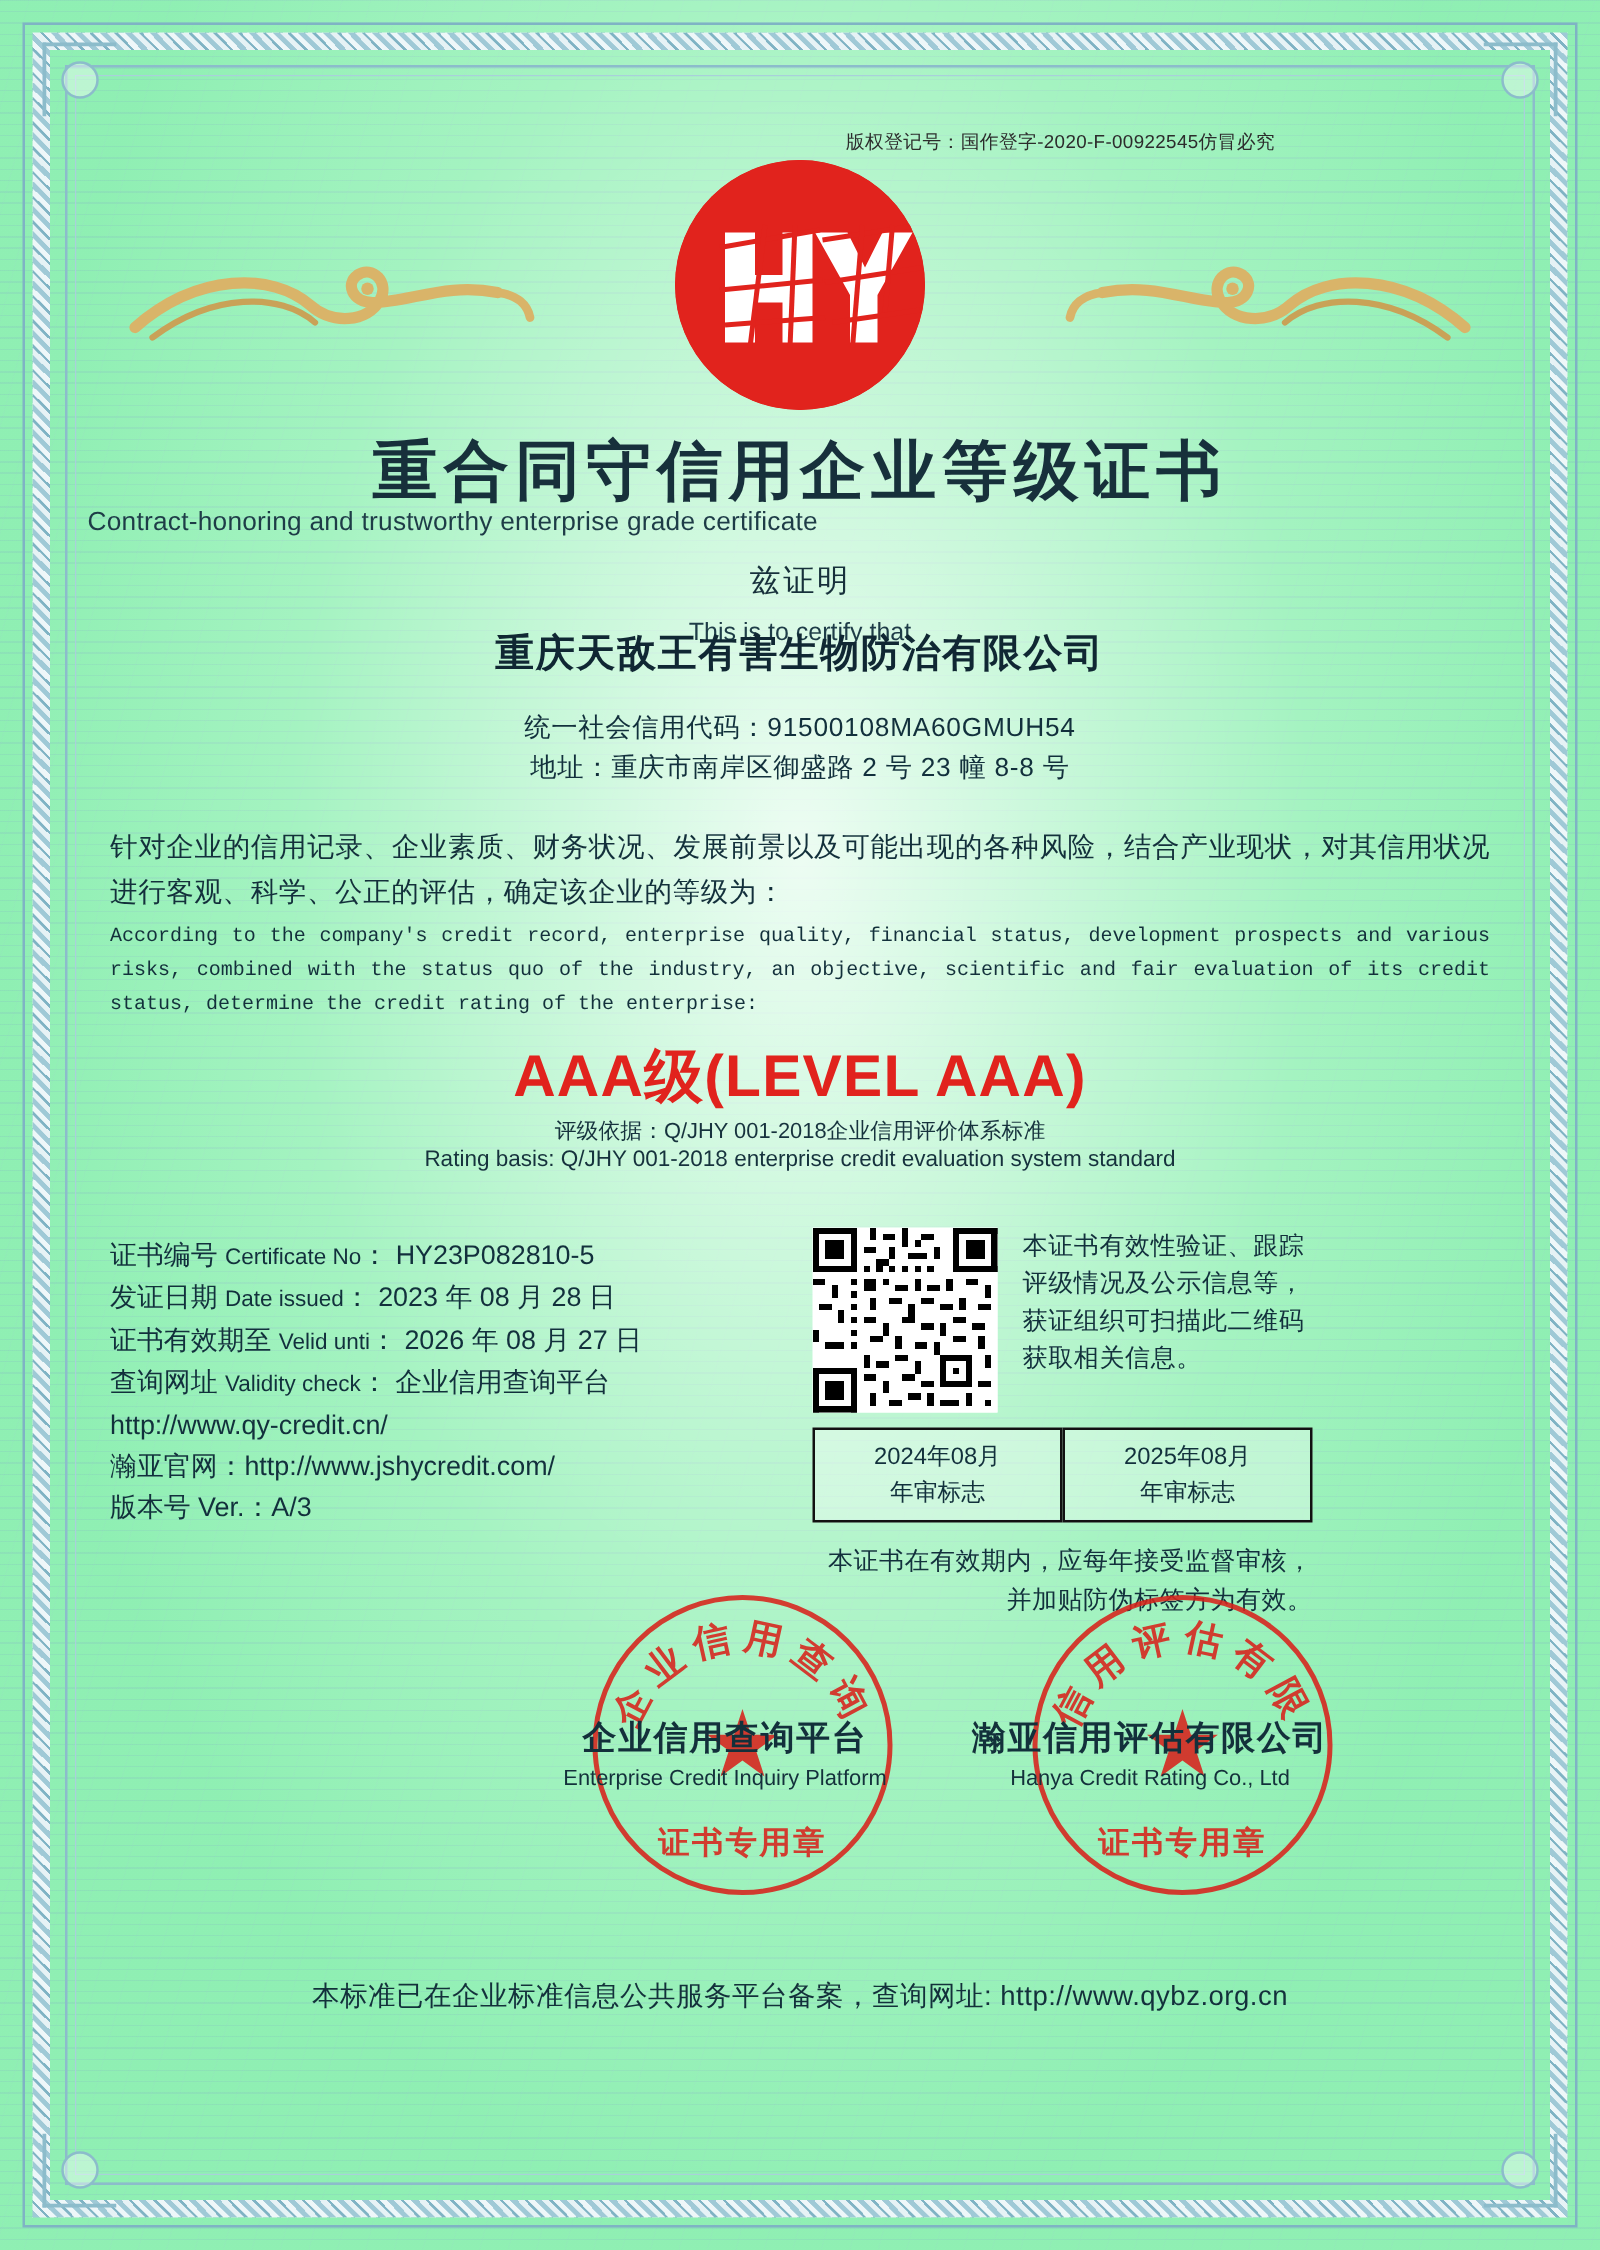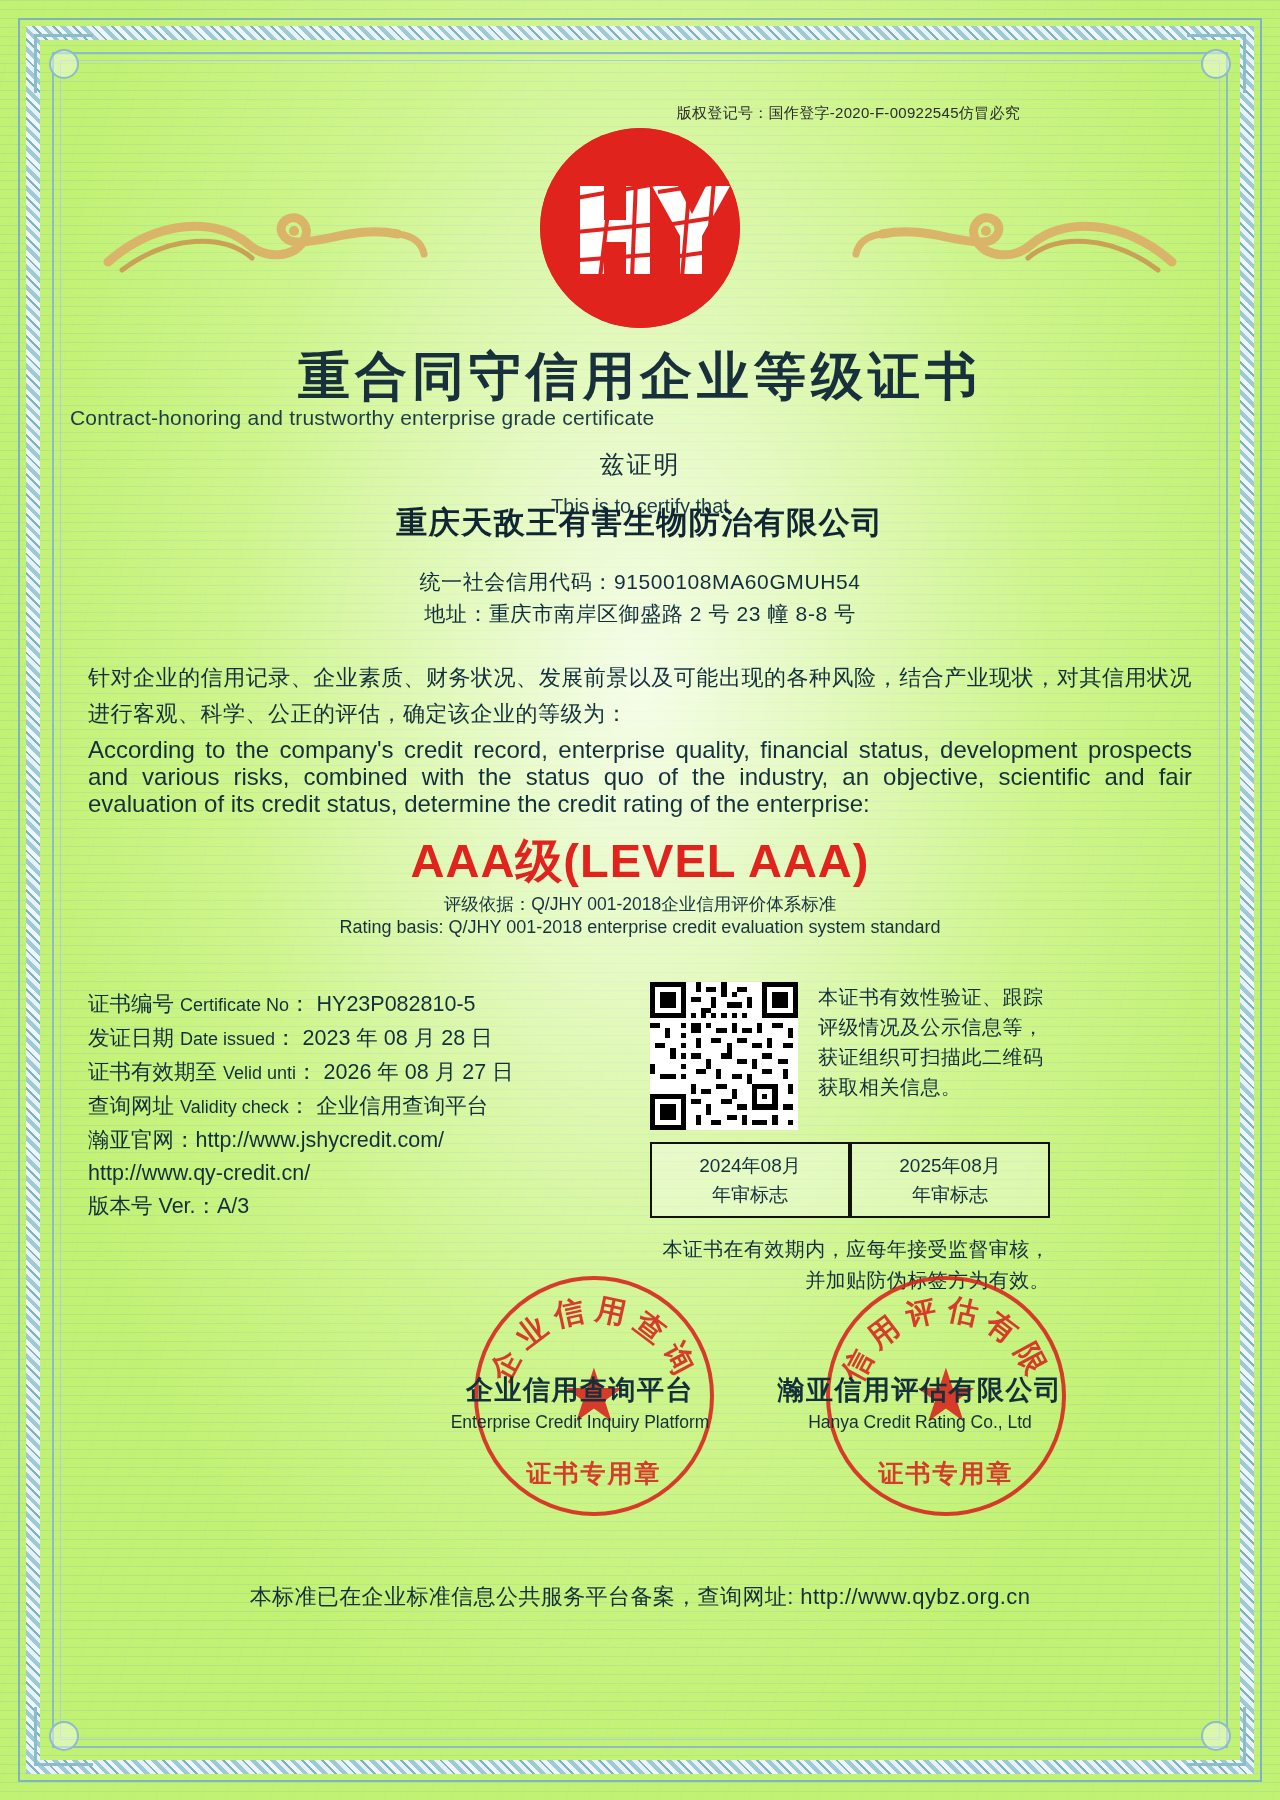--- a/index.html
+++ b/index.html
@@ -10,21 +10,21 @@
   body {
     width: 1280px;
     height: 1800px;
     font-family: "Liberation Sans", sans-serif;
     overflow: hidden;
   }
   .page {
     position: relative;
     width: 1280px;
     height: 1800px;
-    background: #bef264;
+    background: #86efac;
     overflow: hidden;
   }
   
   .bg-waves {
     position: absolute;
     inset: 0;
     background:
       repeating-linear-gradient(
         to bottom,
         rgba(120, 175, 190, 0.22) 0px,
@@ -224,23 +224,24 @@
     color: #13303b;
   }
   .para .cn {
     font-size: 22px;
     line-height: 36px;
     letter-spacing: 0.5px;
     text-align: justify;
   }
   .para .en {
     margin-top: 4px;
-    font-size: 24px;
+    font-size: 16px;
     line-height: 27px;
     text-align: justify;
+    font-family: Liberation Mono, monospace;
   }
 
   .level {
     position: absolute;
     top: 760px;
     width: 100%;
     text-align: center;
     font-weight: bold;
     font-size: 47px;
     color: #e1231d;
@@ -515,22 +516,22 @@
       <div class="row">
         <span>证书有效期至</span>
         <span class="lbl-en">Velid unti</span><span>：</span>
         <span>2026 年 08 月 27 日</span>
       </div>
       <div class="row">
         <span>查询网址</span>
         <span class="lbl-en">Validity check</span><span>：</span>
         <span>企业信用查询平台</span>
       </div>
+      <div class="url">http://www.qy-credit.cn/</div>
       <div class="url">瀚亚官网：http://www.jshycredit.com/</div>
-      <div class="url">http://www.qy-credit.cn/</div>
       <div class="row">版本号 Ver.：A/3</div>
     </div>
 
     <div class="qr-block">
       <div class="qr">
         <svg viewBox="0 0 29 29" width="148" height="148" shape-rendering="crispEdges">
           <rect width="29" height="29" fill="#ffffff"></rect>
           <g fill="#000000">
 
             <rect x="0" y="0" width="7" height="1"></rect>

